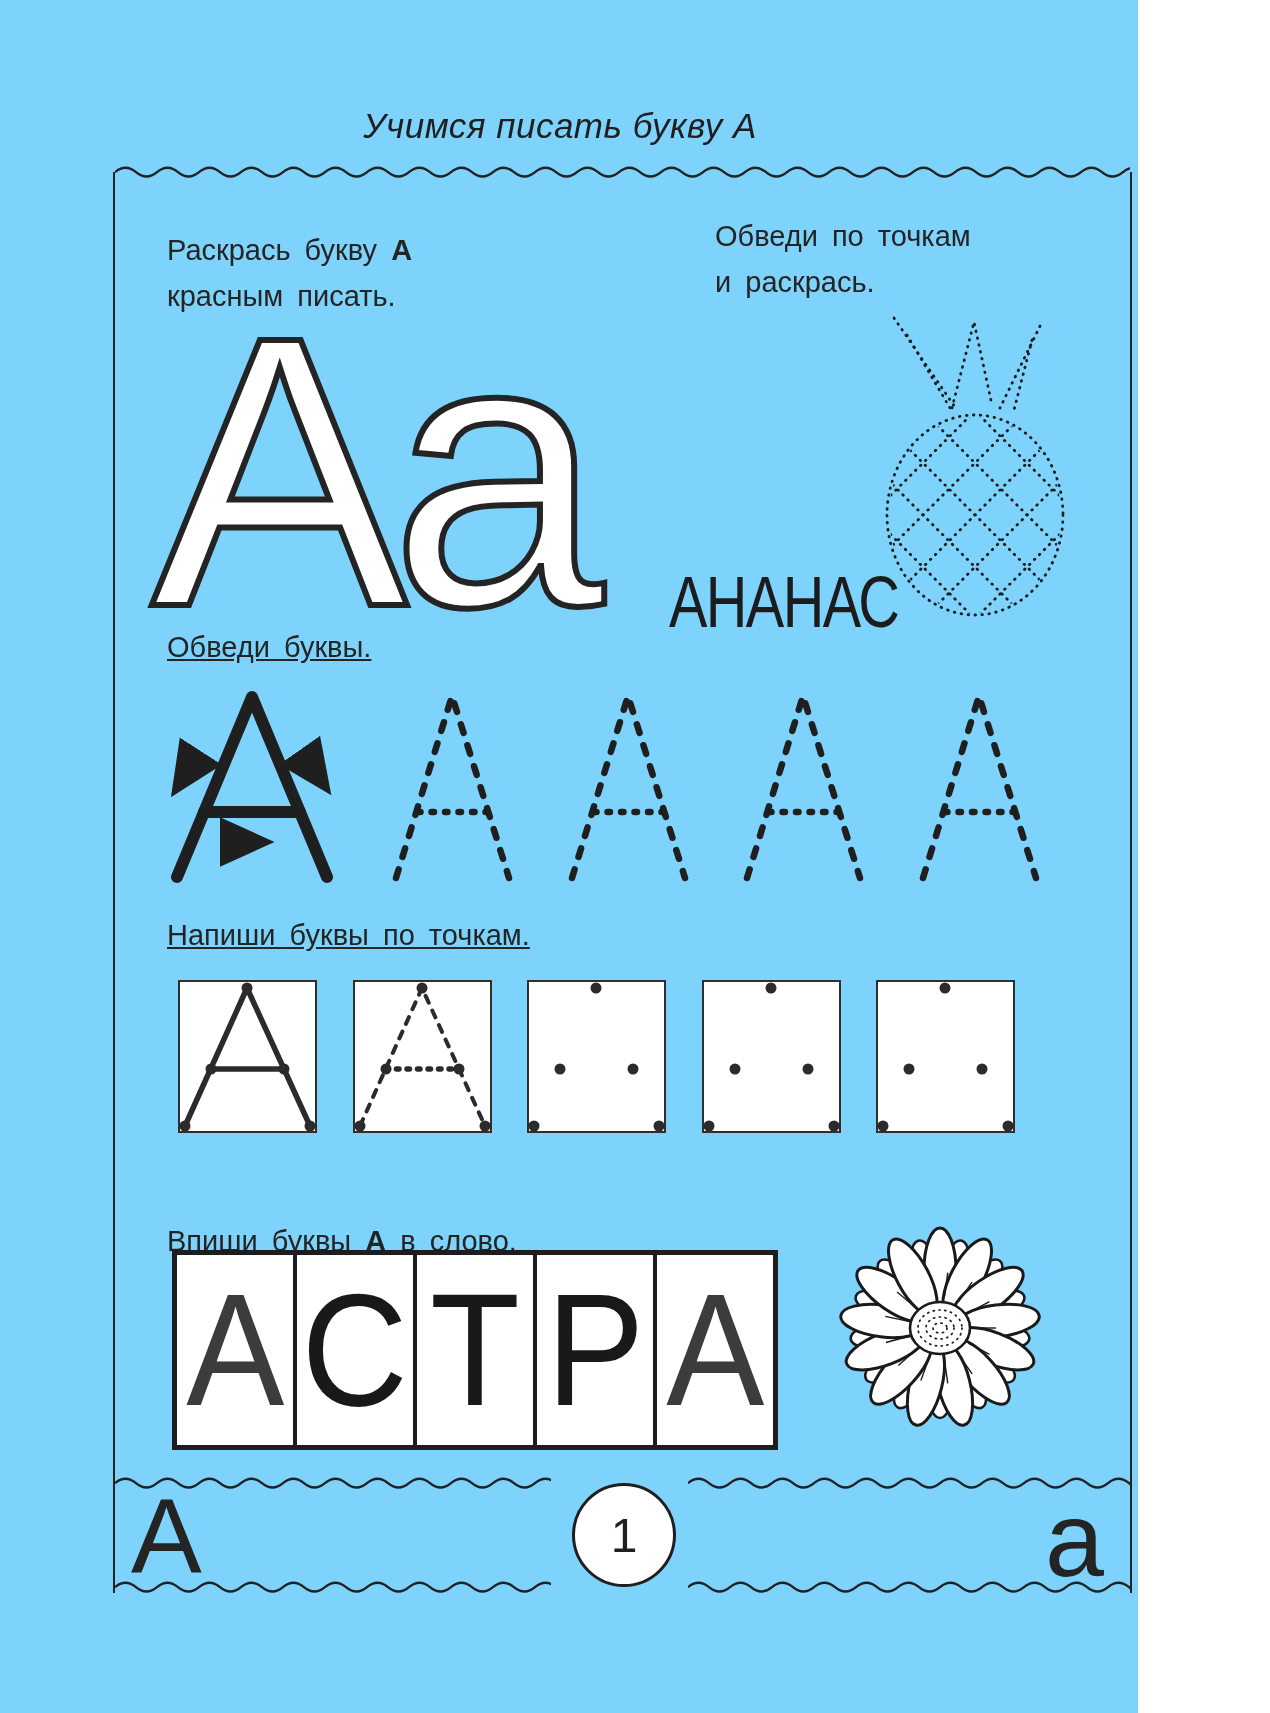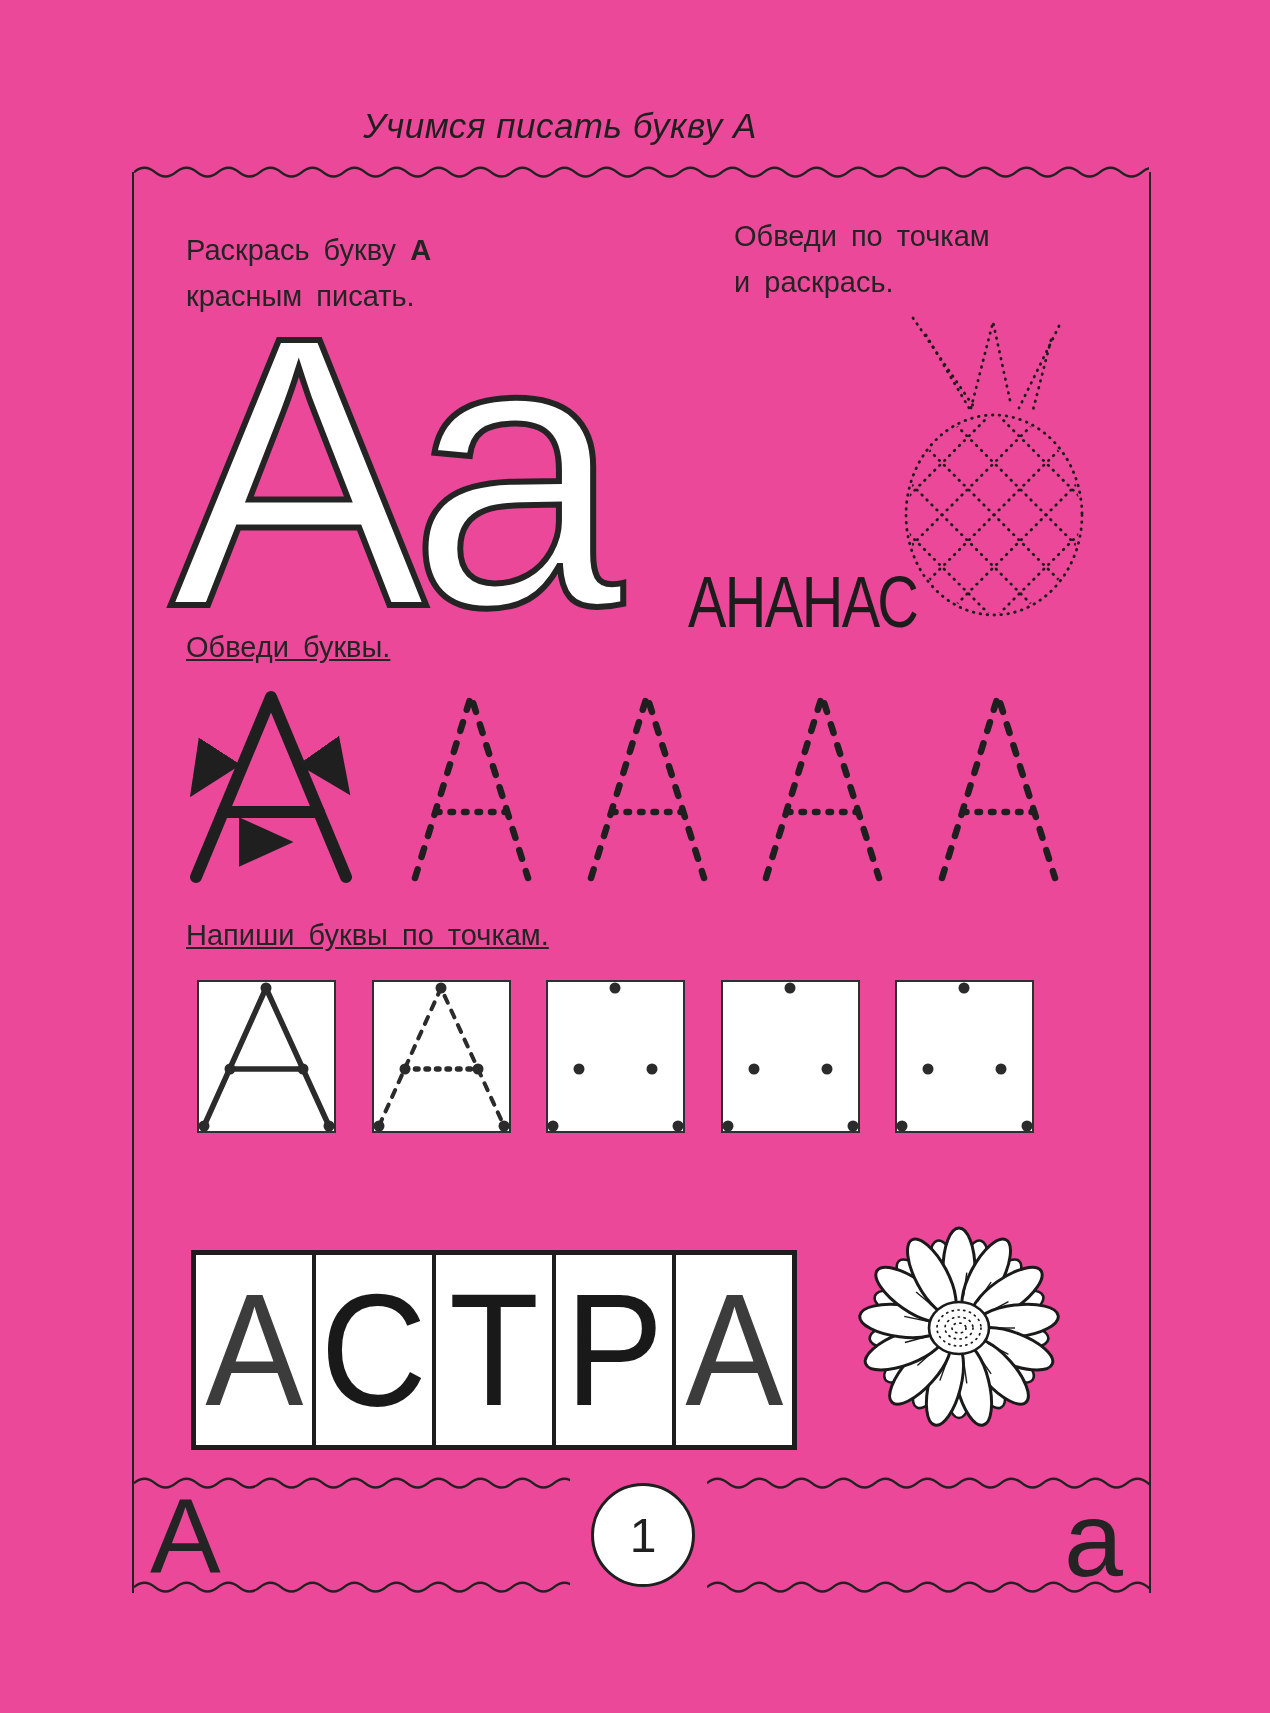--- a/index.html
+++ b/index.html
@@ -1,26 +1,26 @@
 <!DOCTYPE html>
 <html><head>
 <meta charset="utf-8">
 <style>
   html,body{margin:0;padding:0;background:#fff;}
-  #page{position:relative;width:1270px;height:1713px;background:#ec4899;overflow:hidden;
+  #page{position:relative;width:1138px;height:1713px;background:#7dd3fc;overflow:hidden;
         font-family:"Liberation Sans",sans-serif;color:#1f1f1f;}
   .abs{position:absolute;}
 
   
   #title{left:0;top:106px;width:1120px;text-align:center;font-size:35px;font-style:italic;
          letter-spacing:.5px;color:#1f1f1f;}
 
   
   #frame{left:113px;top:172px;width:1015px;height:1421px;
-         border-left:2.4px solid #222;border-right:2.4px solid #222;margin-left:19px;}
+         border-left:2.4px solid #222;border-right:2.4px solid #222;}
   svg.wave{position:absolute;height:12px;display:block;}
 
   
   .instr{font-size:29px;line-height:46px;word-spacing:6px;color:#242424;white-space:nowrap;}
   .instr b{font-weight:bold;}
 
   
   #bigletters{left:30px;top:145px;}
 
   
@@ -169,20 +169,25 @@
             <use href="#sym-box-dots"></use>
           </svg>
       </div>
       <div class="dotbox">
         <svg width="135" height="149" viewBox="0 0 135 149">
             <use href="#sym-box-dots"></use>
           </svg>
       </div>
     </div>
 
+    <div class="abs instr" style="left:52px;top:1046px;">
+      <span>Впиши буквы</span>
+      <b>А</b>
+      <span>в слово.</span>
+    </div>
 
     <div id="astra" class="abs">
       <div class="astra-cell written">
           <span class="cell-letter">А</span>
         </div>
       <div class="astra-cell">
           <span class="cell-letter">С</span>
         </div>
       <div class="astra-cell">
           <span class="cell-letter">Т</span>

